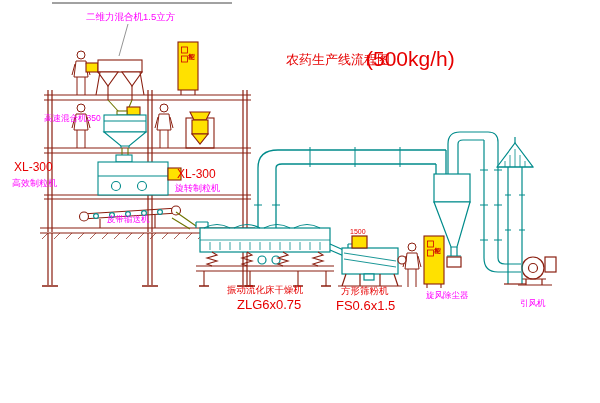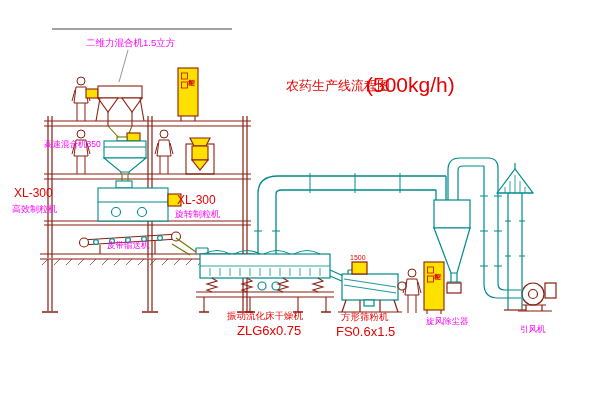--- a/index.html
+++ b/index.html
@@ -1,17 +1,17 @@
 <!DOCTYPE html>
 <html><head>
 <meta charset="utf-8">
 <style>
   html,body{margin:0;padding:0;background:#fff;}
   #stage{position:relative;width:600px;height:330px;background:#ffffff;overflow:hidden;
-         font-family:"Liberation Sans",sans-serif;margin-top:26px;}
+         font-family:"Liberation Sans",sans-serif;}
   svg{display:block;}
   text{font-family:"Liberation Sans",sans-serif;}
   .vtext{writing-mode:vertical-rl;text-orientation:upright;}
 </style>
 </head>
 <body>
 
 <div id="stage">
 <svg viewBox="0 0 600 403" width="600" height="403" xmlns="http://www.w3.org/2000/svg">
   <defs>

